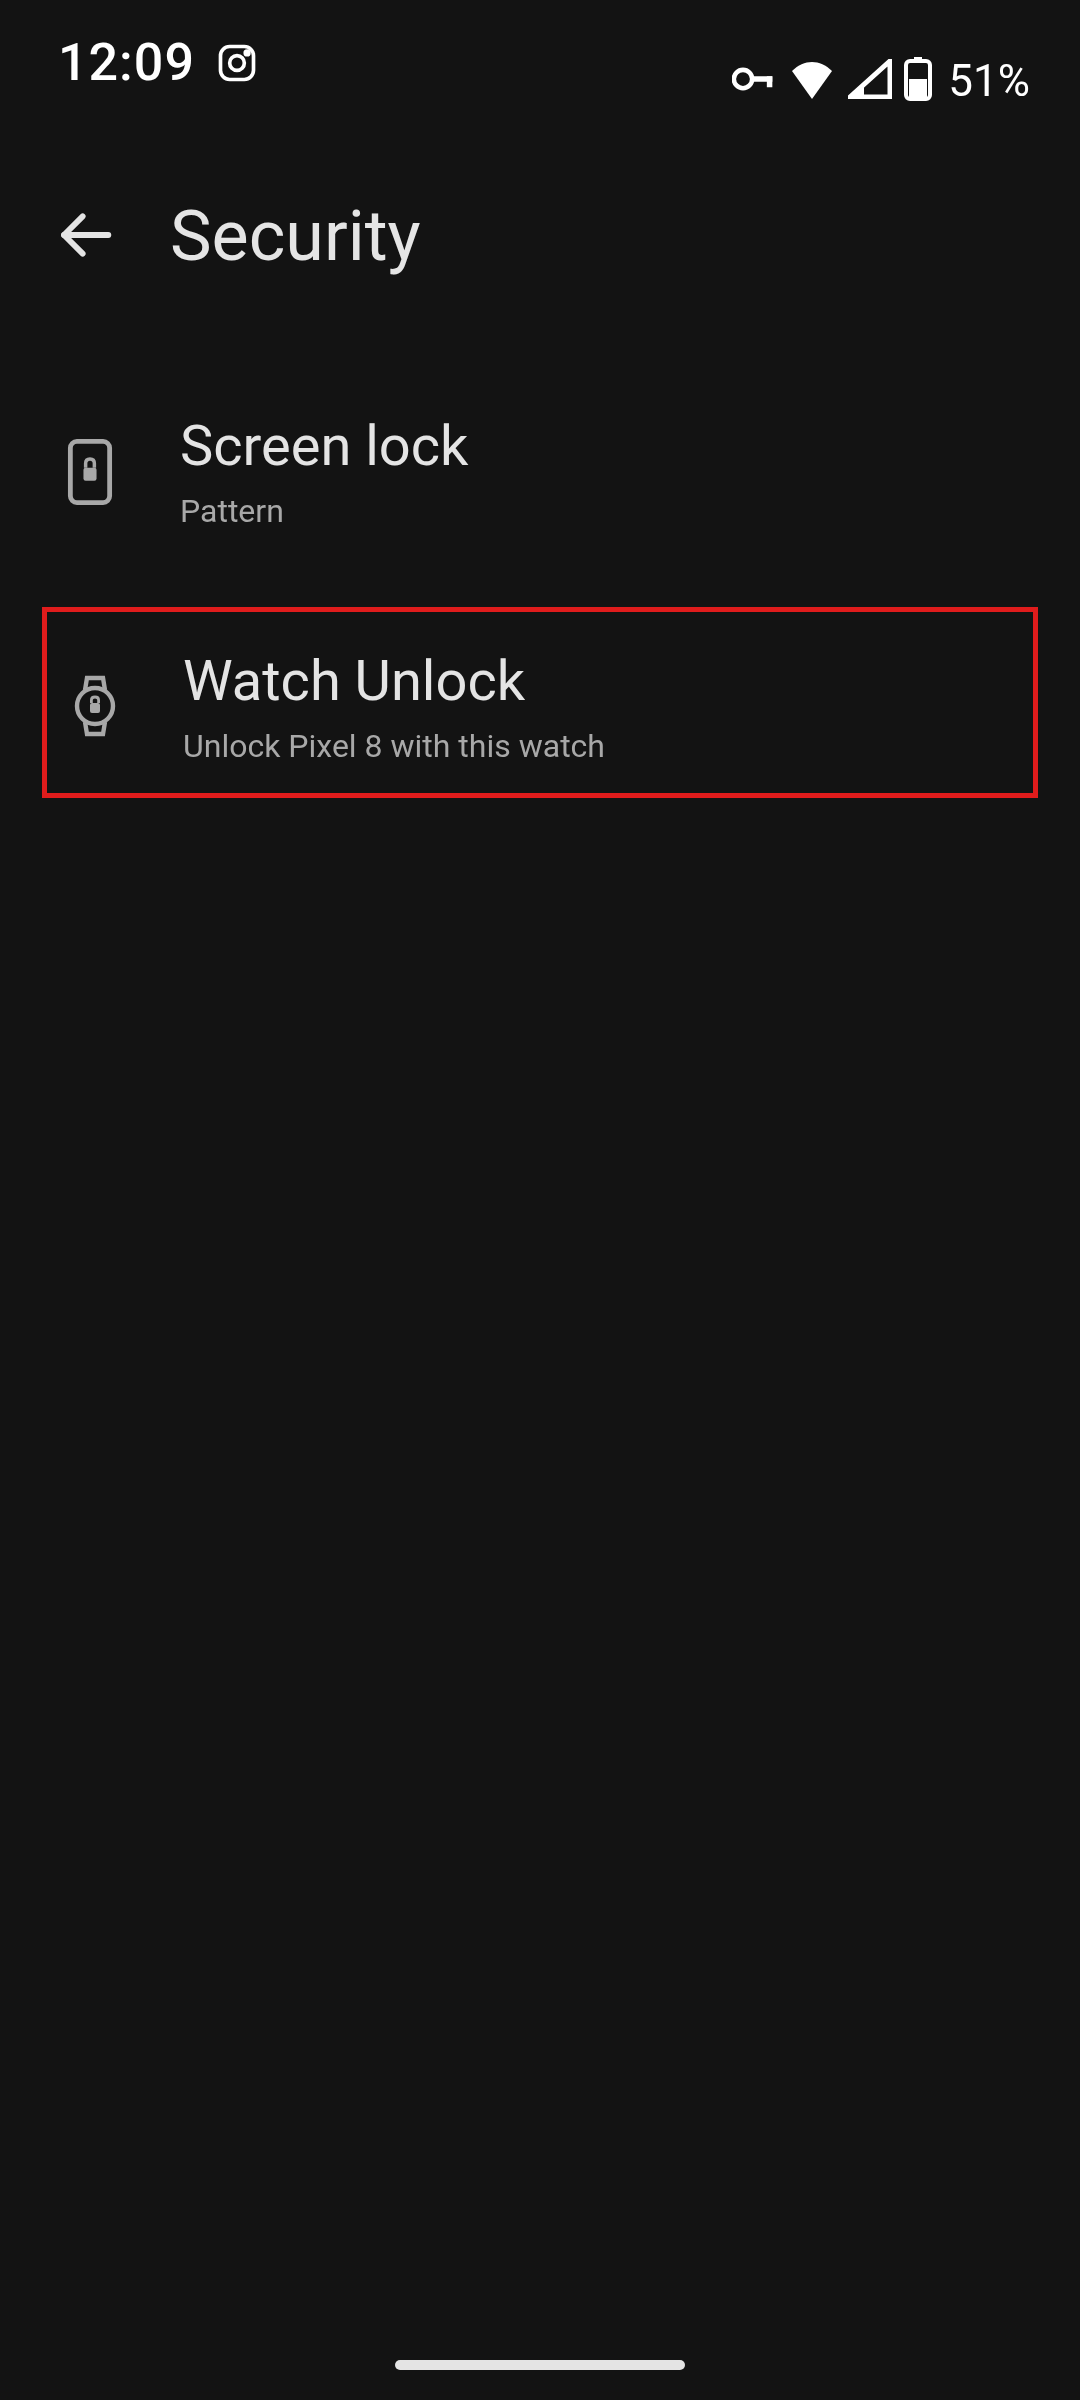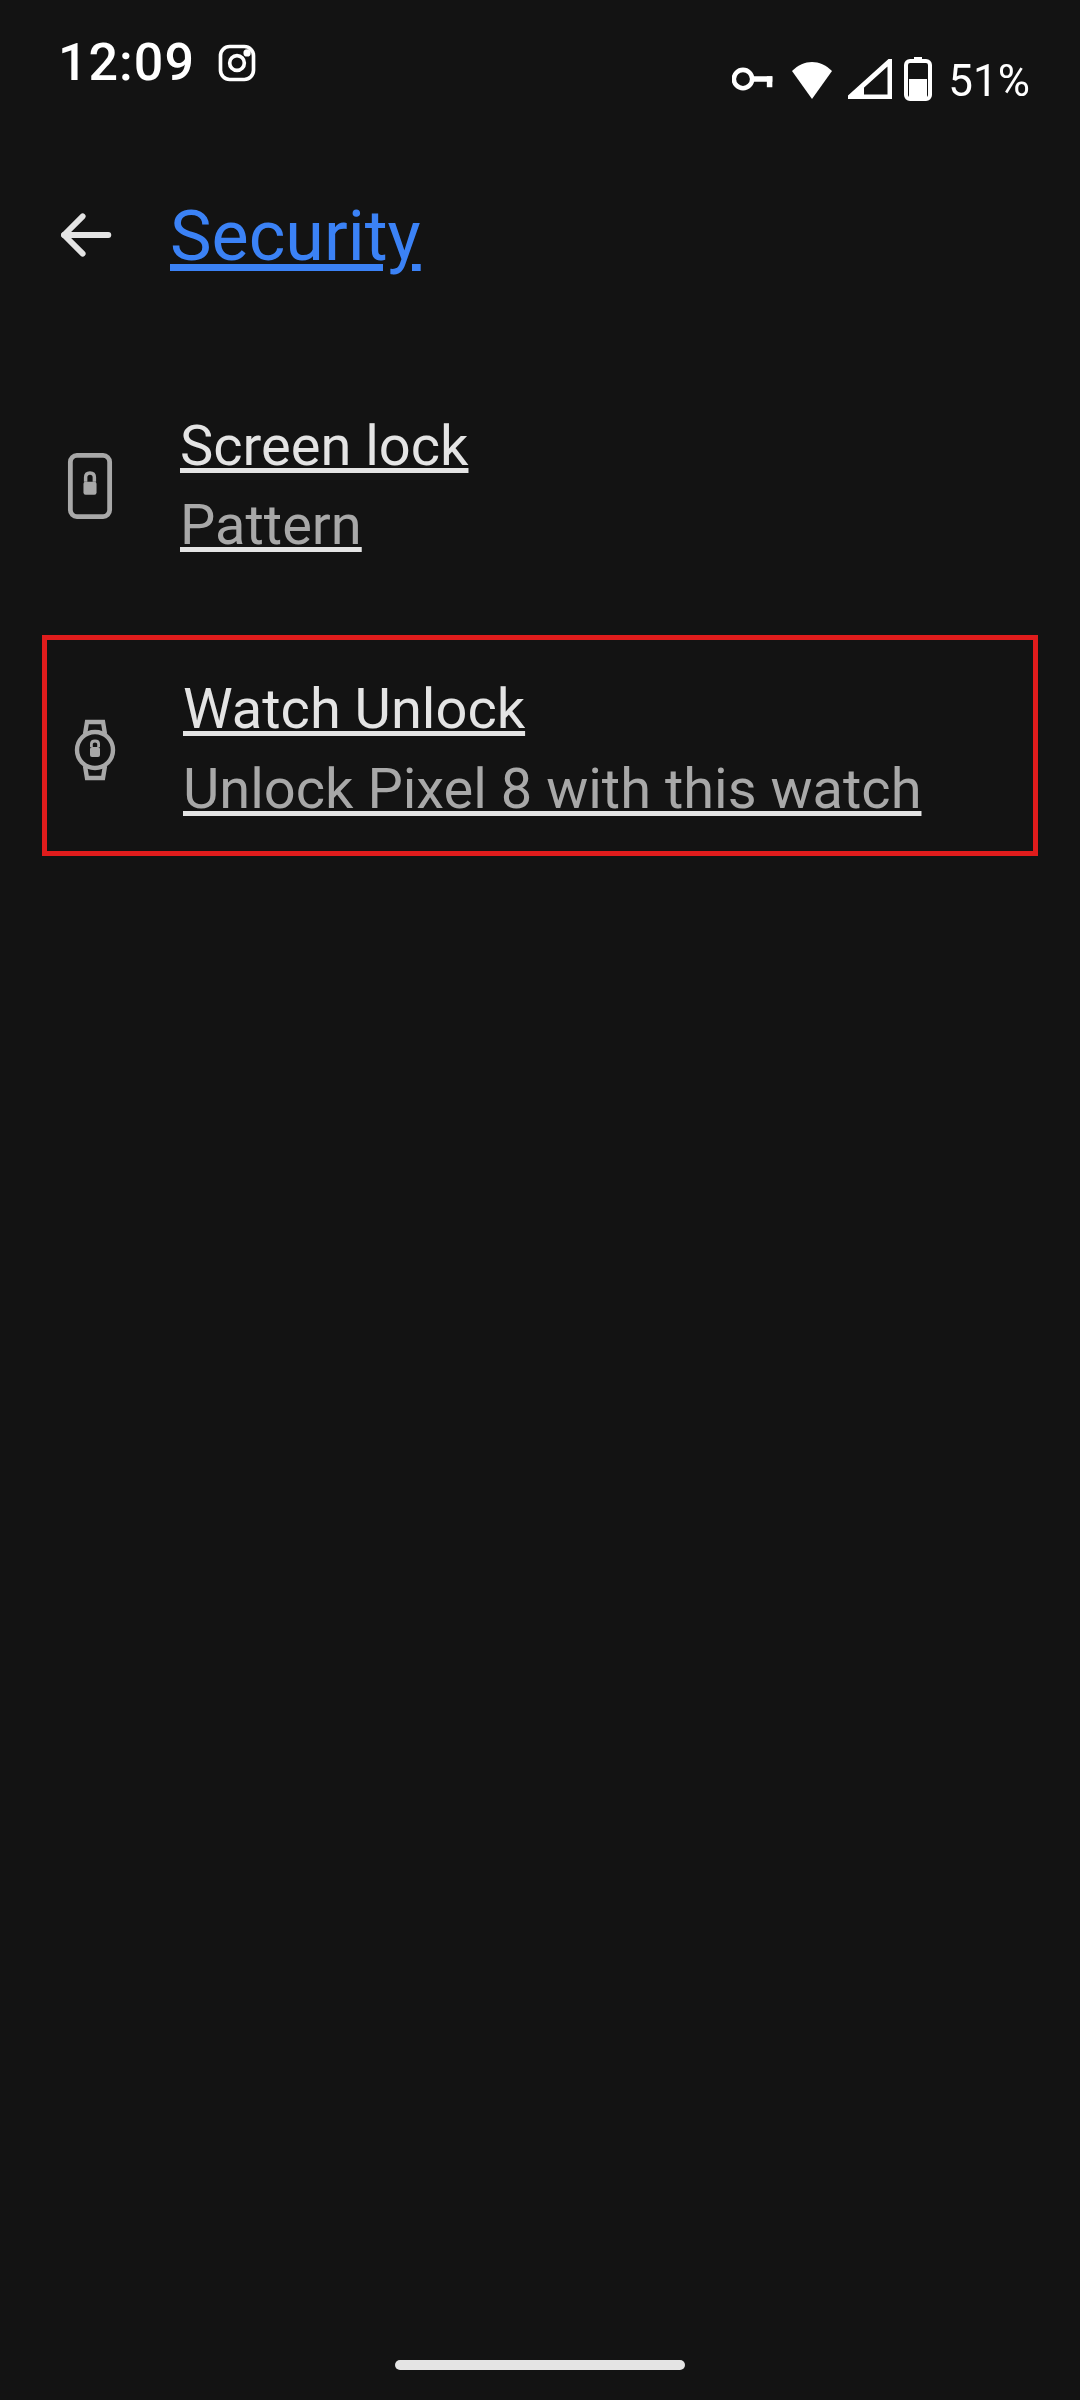--- a/index.html
+++ b/index.html
@@ -63,26 +63,24 @@
       justify-content: center;
       width: 70px;
       height: 70px;
       background: transparent;
       border: none;
       cursor: pointer;
     }
     .page-title {
       font-size: 70px;
       font-weight: 400;
-      color: #3b82f6;
-      text-decoration: underline;
+      color: #e5e5e5;
     }
     .settings-list {
       padding-top: 60px;
-      text-decoration: underline;
     }
     .setting-item {
       display: flex;
       align-items: center;
       padding: 36px 50px 36px 60px;
       gap: 60px;
       cursor: pointer;
     }
     .setting-icon {
       display: flex;
@@ -97,21 +95,21 @@
       flex-direction: column;
       gap: 12px;
     }
     .setting-title {
       font-size: 56px;
       font-weight: 400;
       color: #e4e4e4;
       line-height: 1.2;
     }
     .setting-subtitle {
-      font-size: 56px;
+      font-size: 32px;
       font-weight: 400;
       color: #a8a8a8;
       line-height: 1.2;
     }
     .highlighted {
       border: 5px solid #e01c1c;
       margin: 40px 42px 0 42px;
       padding: 36px 50px 28px 18px;
       gap: 58px;
     }

